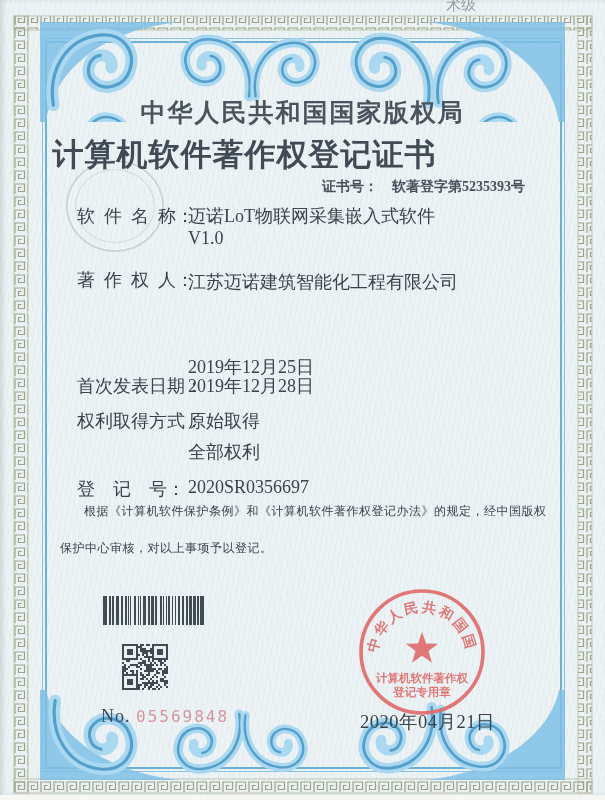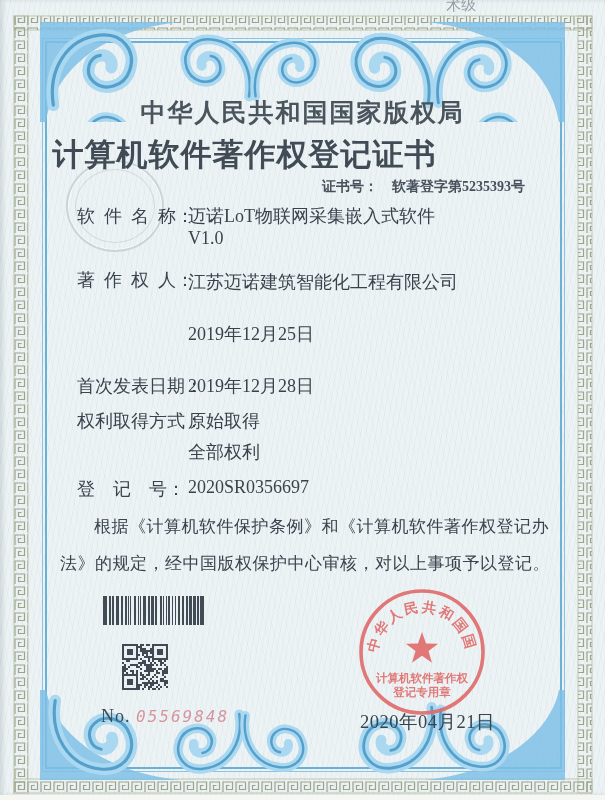--- a/index.html
+++ b/index.html
@@ -19,24 +19,24 @@
   .blue-frame-inner{position:absolute;left:2px;top:2px;right:2px;bottom:2px;border:2px solid #6db0d6;}
   
   .authority{left:0;top:96px;width:605px;text-align:center;font-size:25px;letter-spacing:2px;
     color:#4a545d;font-weight:bold;}
   .cert-title{left:0;top:134px;width:489px;text-align:center;font-size:31px;letter-spacing:1px;
     color:#414b55;font-weight:bold;}
   .certno{right:80px;top:178px;font-size:14px;color:#46515b;font-weight:bold;}
   .certno .gap{display:inline-block;width:14px;}
   .field-label{left:77px;font-size:18px;color:#39434d;}
   .field-value{left:188px;font-size:18px;color:#39434d;}
-  .statement{left:60px;top:508px;width:492px;font-size:17px;line-height:37px;
+  .statement{left:60px;top:493px;width:492px;font-size:12px;line-height:37px;
     text-indent:2em;color:#39434d;letter-spacing:0.5px;}
   .serial{left:101px;top:706px;font-size:18px;color:#3f4a54;letter-spacing:1px;}
-  .serial .num{color:#d6949e;letter-spacing:2px;font-family:"DejaVu Sans Mono","Liberation Mono",monospace;font-size:16px;font-style:italic;}
+  .serial .num{color:#d6949e;letter-spacing:2px;font-family:"DejaVu Sans Mono","Liberation Mono",monospace;font-size:16px;}
   .issue-date{left:360px;top:709px;font-size:18.5px;color:#39434d;letter-spacing:0.5px;}
   .handwriting{left:446px;top:-4px;font-size:15px;color:#82888d;
     font-family:"Liberation Sans",sans-serif;transform:rotate(-2deg);opacity:0.8;}
   
   .emboss{left:66px;top:160px;width:94px;height:88px;border-radius:50%;
     border:2px solid rgba(165,180,186,0.45);
     box-shadow: inset 0 0 0 1px rgba(255,255,255,0.6);}
   .emboss-inner{position:absolute;left:7px;top:7px;right:7px;bottom:7px;border-radius:50%;
     border:1px solid rgba(165,180,186,0.35);}
   .barcode{left:103px;top:596px;width:106px;height:29px;font-size:0;}
@@ -128,21 +128,21 @@
     <span>证书号：</span><span class="gap"></span><span>软著登字第5235393号</span>
   </div>
 
   <div class="abs field-value" style="top:204px">迈诺LoT物联网采集嵌入式软件</div>
   <div class="abs field-label" style="top:204px">软 件 名 称：</div>
   <div class="abs field-value" style="top:228px">V1.0</div>
 
   <div class="abs field-label" style="top:268px">著 作 权 人：</div>
   <div class="abs field-value" style="top:270px">江苏迈诺建筑智能化工程有限公司</div>
 
-  <div class="abs field-value" style="top:322px">2019年12月25日</div>
+  <div class="abs field-value" style="top:355px">2019年12月25日</div>
 
   <div class="abs field-label" style="top:374px">首次发表日期：</div>
   <div class="abs field-value" style="top:374px">2019年12月28日</div>
 
   <div class="abs field-label" style="top:409px">权利取得方式：</div>
   <div class="abs field-value" style="top:409px">原始取得</div>
 
   <div class="abs field-value" style="top:440px">全部权利</div>
 
   <div class="abs field-label" style="top:477px">登  记  号：</div>

